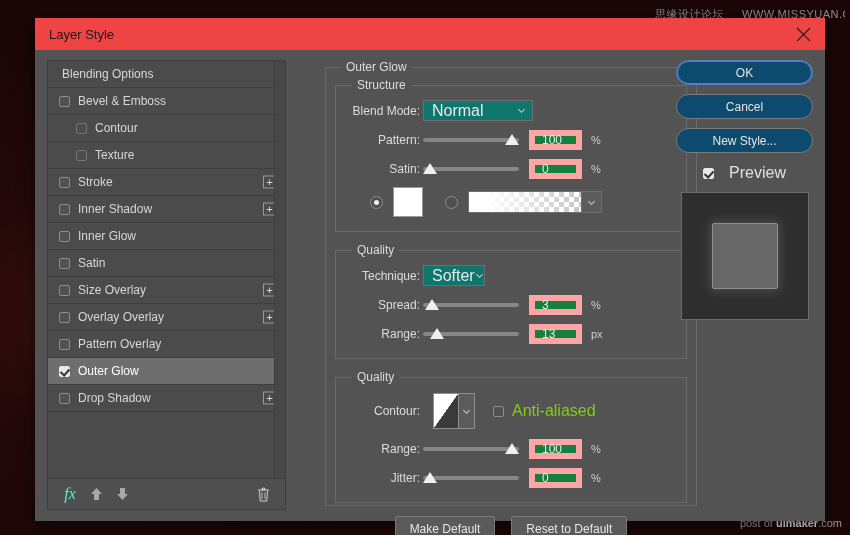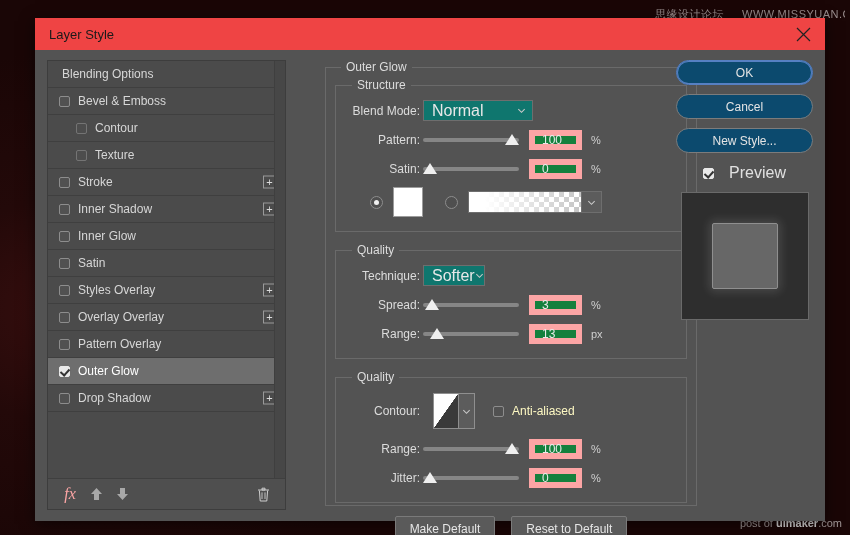--- a/index.html
+++ b/index.html
@@ -83,21 +83,21 @@
   }
   #scrollcol{
     position:absolute;right:0;top:0;width:10px;height:100%;background:#474747;
     border-left:1px solid #3f3f3f;
   }
   #sidebar-foot{
     height:30px;background:#4f4f4f;border-top:1px solid #3f3f3f;
     display:flex;align-items:center;padding:0 9px;
   }
   .footicon{width:26px;height:22px;display:flex;align-items:center;justify-content:center;cursor:pointer;}
-  .footicon.fx{font-family:"Liberation Serif",serif;font-style:italic;font-size:16px;color:#fca5a5;}
+  .footicon.fx{font-family:"Liberation Serif",serif;font-style:italic;font-size:16px;color:#5eead4;}
   #trash{margin-left:auto;}
 
   
   #rightpanel{position:absolute;right:12px;top:10px;width:137px;}
   .pbtn{
     width:100%;height:25px;border-radius:13px;border:1px solid #7c7c7c;
     background:#0c4a6e;color:#e4e4e4;font-size:12px;
     display:flex;align-items:center;justify-content:center;
     margin-bottom:9px;cursor:pointer;box-sizing:border-box;
     font-family:"Liberation Sans",sans-serif;
@@ -197,21 +197,21 @@
   }
   #contourimg:after{
     content:"";position:absolute;inset:0;
     background:linear-gradient(to bottom right, #ffffff 0%, #ffffff 49.6%, #3a3a3a 50.4%, #3a3a3a 100%);
   }
   #contourchev{
     width:15px;background:#5c5c5c;border-left:1px solid #8f8f8f;
     display:flex;align-items:center;justify-content:center;
   }
   .aacheck{display:flex;align-items:center;margin-left:18px;cursor:pointer;}
-  .aacheck .lbl{font-size:12px;color:#fef9c3;}
+  .aacheck .lbl{font-size:16px;color:#84cc16;}
   #defaults{
     display:flex;gap:16px;justify-content:center;margin-top:13px;
   }
   .dbtn{
     height:23px;padding:0 14px;background:#5a5a5a;border:1px solid #7a7a7a;
     color:#e6e6e6;font-size:12px;display:flex;align-items:center;
     justify-content:center;border-radius:2px;cursor:pointer;
     font-family:"Liberation Sans",sans-serif;
   }
 </style>
@@ -272,21 +272,21 @@
           <div class="srow">
             <div class="cbx"></div>
             <span>Inner Glow</span>
           </div>
           <div class="srow">
             <div class="cbx"></div>
             <span>Satin</span>
           </div>
           <div class="srow">
             <div class="cbx"></div>
-            <span>Styles Overlay</span>
+            <span>Size Overlay</span>
             <div class="plusbtn">+</div>
           </div>
           <div class="srow">
             <div class="cbx"></div>
             <span>Overlay Overlay</span>
             <div class="plusbtn">+</div>
           </div>
           <div class="srow">
             <div class="cbx"></div>
             <span>Pattern Overlay</span>

